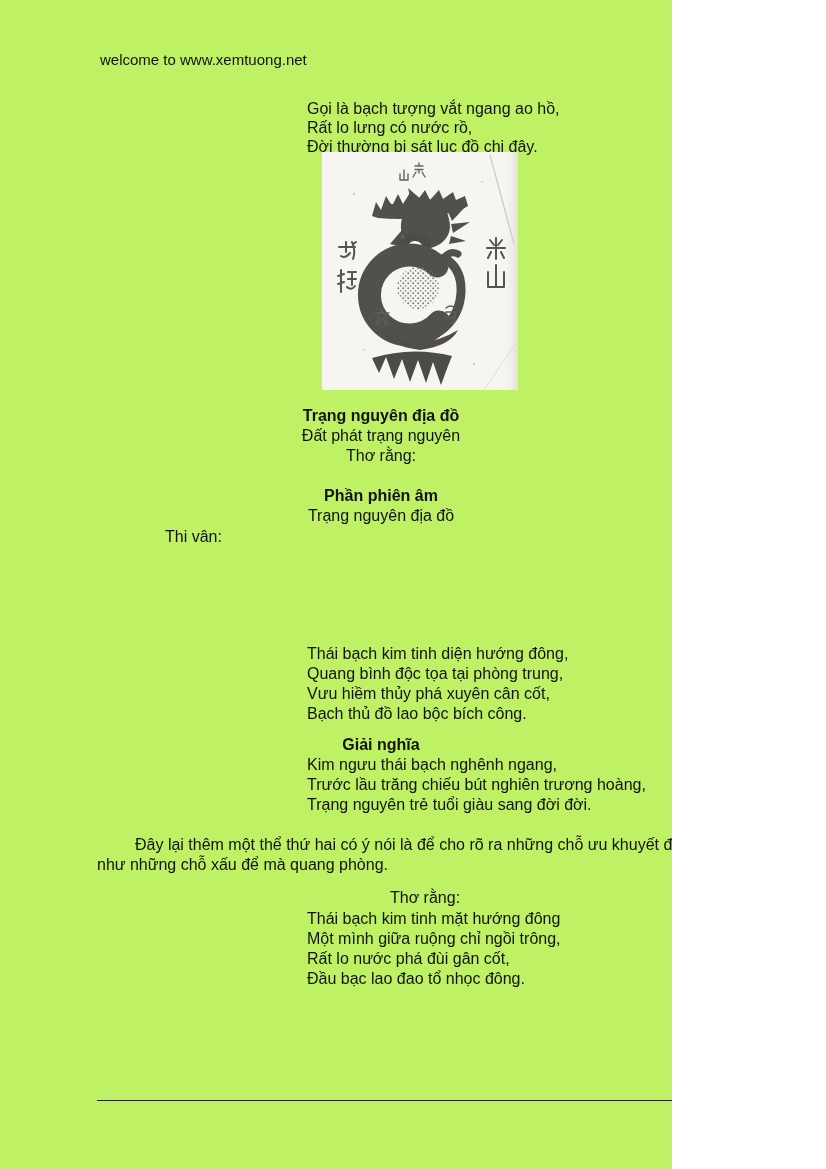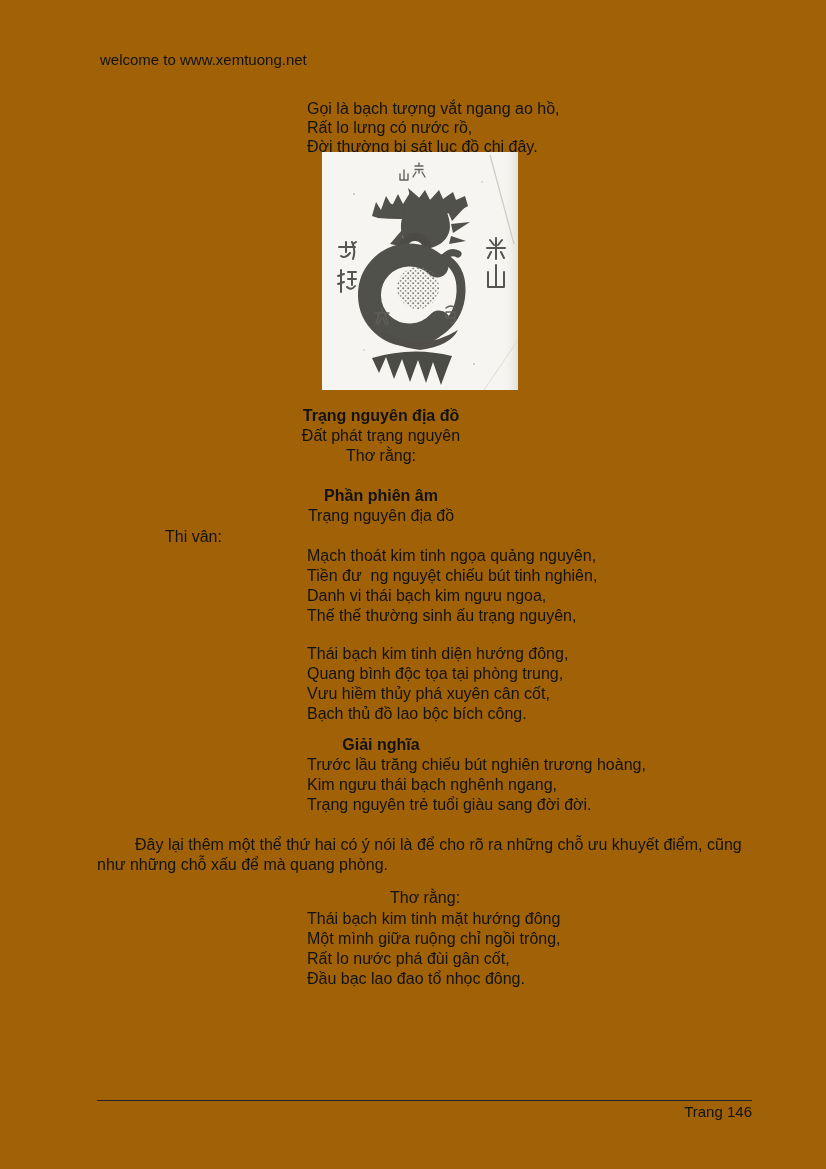--- a/index.html
+++ b/index.html
@@ -1,19 +1,19 @@
 <!DOCTYPE html>
 <html><head>
 <meta charset="utf-8">
 <style>
   html,body{margin:0;padding:0;background:#ffffff;}
   .page{
     position:relative;
-    width:826px;height:1169px;
-    background:#a16207;
+    width:672px;height:1169px;
+    background:#bef264;
     font-family:"Liberation Sans", sans-serif;
     color:#121212;
     overflow:hidden;
   }
   .abs{position:absolute;}
   .t15{font-size:15px;line-height:19px;}
   .t16{font-size:16px;line-height:20px;}
   .poem-line{white-space:pre;font-size:16px;line-height:20px;}
   .intro-line{white-space:pre;font-size:16px;line-height:19px;}
   .center-block{text-align:center;}
@@ -124,41 +124,35 @@
     <div class="t16">Thơ rằng:</div>
   </div>
 
   <div class="abs center-block" style="left:96px;top:486px;width:570px;">
     <div class="t16 bold">Phần phiên âm</div>
     <div class="t16">Trạng nguyên địa đồ</div>
   </div>
 
   <div class="abs t16" style="left:137px;top:527px;margin-left:28px;">Thi vân:</div>
 
-  <div class="abs" style="left:307px;top:546px;">
-    <div class="poem-line">Mạch thoát kim tinh ngọa quảng nguyên,</div>
-    <div class="poem-line">Tiền đư  ng nguyệt chiếu bút tinh nghiên,</div>
-    <div class="poem-line">Danh vi thái bạch kim ngưu ngoa,</div>
-    <div class="poem-line">Thế thế thường sinh ấu trạng nguyên,</div>
-  </div>
 
   <div class="abs" style="left:307px;top:644px;">
     <div class="poem-line">Thái bạch kim tinh diện hướng đông,</div>
     <div class="poem-line">Quang bình độc tọa tại phòng trung,</div>
     <div class="poem-line">Vưu hiềm thủy phá xuyên cân cốt,</div>
     <div class="poem-line">Bạch thủ đồ lao bộc bích công.</div>
   </div>
 
   <div class="abs center-block" style="left:96px;top:735px;width:570px;">
     <div class="t16 bold">Giải nghĩa</div>
   </div>
 
   <div class="abs" style="left:307px;top:755px;">
+    <div class="poem-line">Kim ngưu thái bạch nghênh ngang,</div>
     <div class="poem-line">Trước lầu trăng chiếu bút nghiên trương hoàng,</div>
-    <div class="poem-line">Kim ngưu thái bạch nghênh ngang,</div>
     <div class="poem-line">Trạng nguyên trẻ tuổi giàu sang đời đời.</div>
   </div>
 
   <div class="abs para" style="left:97px;top:835px;width:648px;">Đây lại thêm một thể thứ hai có ý nói là để cho rõ ra những chỗ ưu khuyết điểm, cũng như những chỗ xấu để mà quang phòng.</div>
 
   <div class="abs t16" style="left:390px;top:888px;">Thơ rằng:</div>
 
   <div class="abs" style="left:307px;top:909px;">
     <div class="poem-line">Thái bạch kim tinh mặt hướng đông</div>
     <div class="poem-line">Một mình giữa ruộng chỉ ngồi trông,</div>

